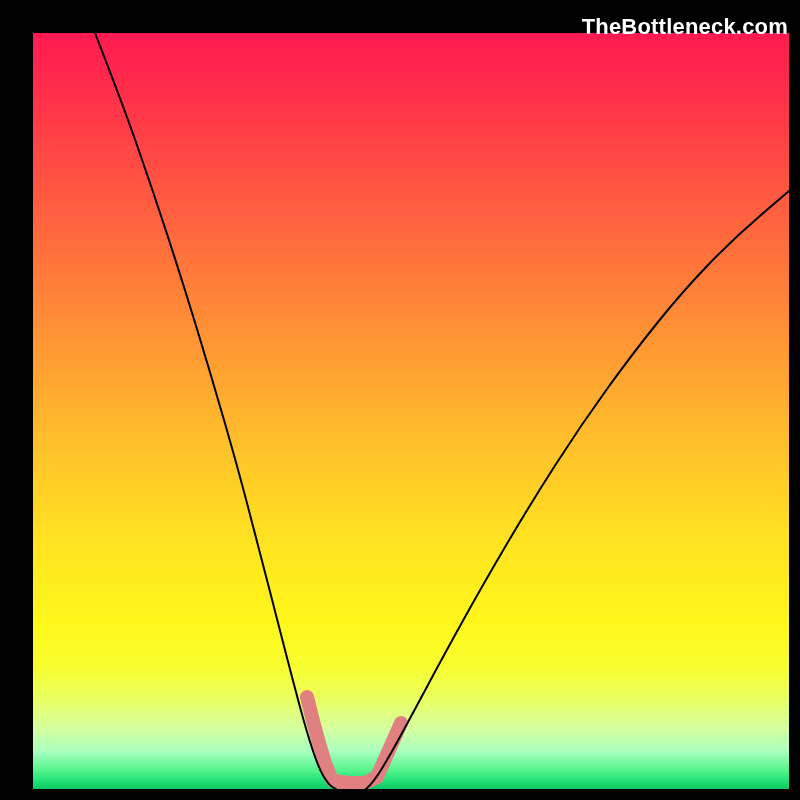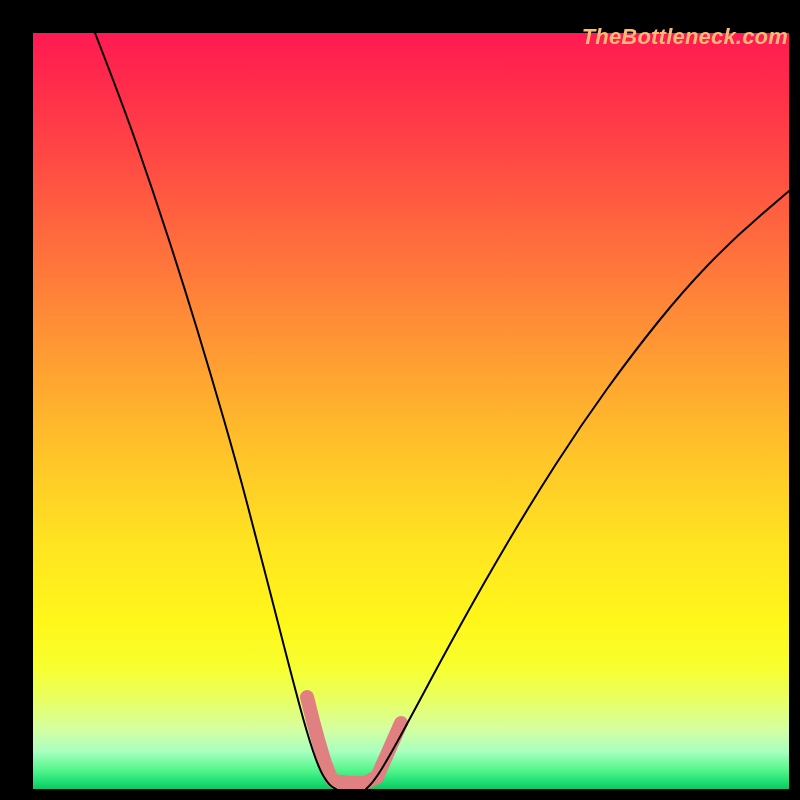--- a/index.html
+++ b/index.html
@@ -43,27 +43,26 @@
       #eaff60 88%,
       #d5ffa0 92%,
       #aaffc0 95%,
       #55f58c 97.5%,
       #1fe074 99%,
       #0cc862 100%
     );
   }
   .watermark {
     position: absolute;
-    top: 24px;
+    top: 14px;
     right: 12px;
-    color: #fdba74;
+    color: #ffffff;
     font-size: 22px;
     font-weight: 600;
     letter-spacing: 0.2px;
-    font-style: italic;
   }
   svg.curves {
     position: absolute;
     left: 0; top: 0;
   }
 </style>
 </head>
 <body>
 
 <div class="frame">

